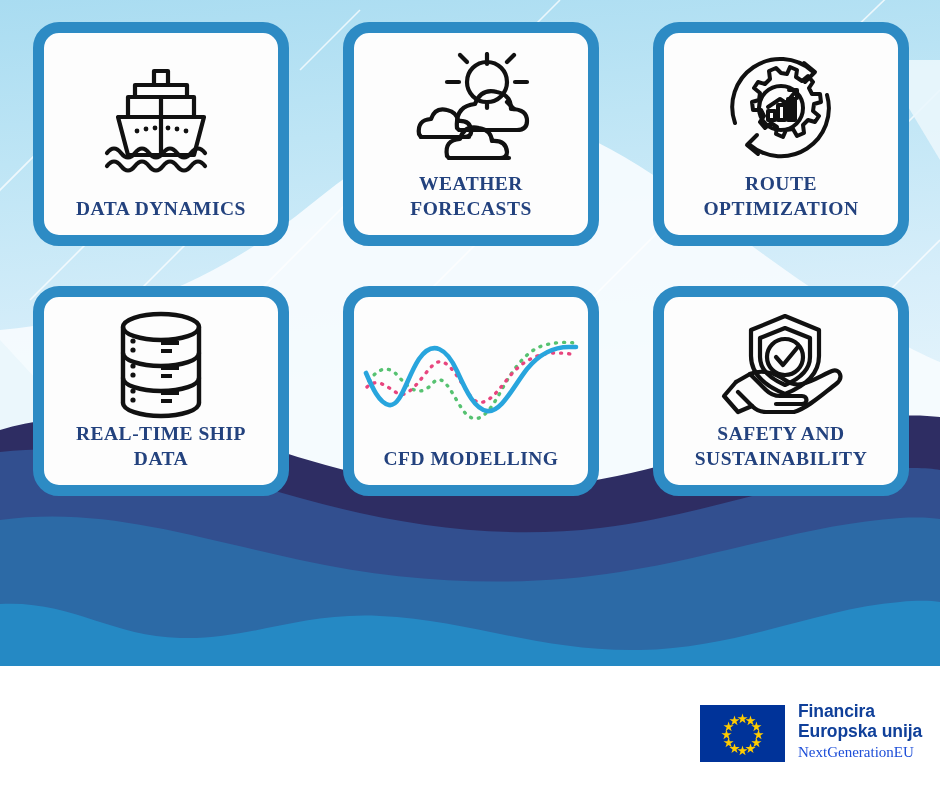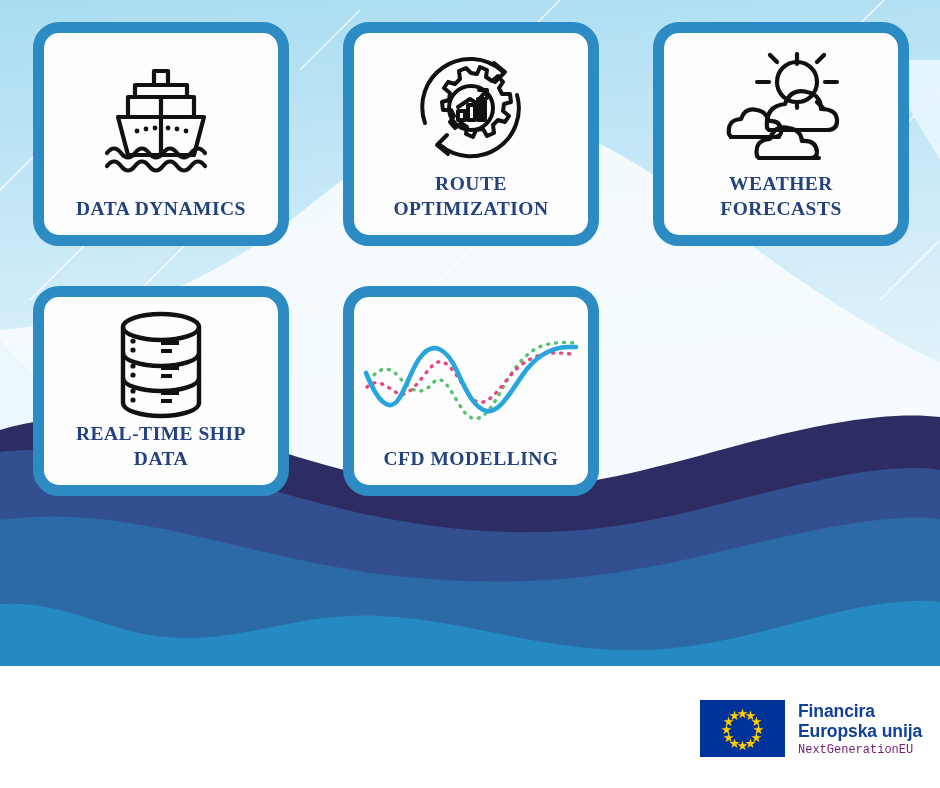--- a/index.html
+++ b/index.html
@@ -67,43 +67,43 @@
     padding-bottom: 8px;
     white-space: pre-line;
   }
   .card-label.two-line { font-size: 19.5px; }
 
   
   #eu-logo {
     position: absolute;
     left: 700px; top: 700px;
     display: flex;
-    align-items: center;
+    align-items: flex-end;
     gap: 13px;
   }
   #eu-flag {
     width: 85px; height: 57px;
     background: #003399;
     flex: 0 0 auto;
     position: relative;
   }
   #eu-text { padding-top: 1px; }
   .eu-line1, .eu-line2 {
     color: #10409a;
     font-weight: bold;
     font-size: 17.5px;
     line-height: 1.16;
     letter-spacing: -0.1px;
     font-family: "Liberation Sans", sans-serif;
   }
   .eu-line3 {
-    color: #701a75;
-    font-size: 12px;
+    color: #1d4ed8;
+    font-size: 15px;
     line-height: 1.35;
-    font-family: Liberation Mono, monospace;
+    font-family: Liberation Serif, serif;
   }
 </style>
 </head>
 <body>
 
 <div id="stage">
 
   <div id="bg-sky"></div>
 
   <svg id="bg-svg" viewBox="0 0 940 666" preserveAspectRatio="none">
@@ -169,43 +169,20 @@
 
           <path d="M10,88 q7,-9 14,0 t14,0 t14,0 t14,0 t14,0 t14,0 t14,0" fill="none"></path>
           <path d="M10,101 q7,-9 14,0 t14,0 t14,0 t14,0 t14,0 t14,0 t14,0" fill="none"></path>
         </svg>
       </div>
       <div class="card-label">DATA DYNAMICS</div>
     </div>
 
     <div class="card">
       <div class="card-icon">
-        <svg width="122" height="118" viewBox="0 0 122 118" fill="none" stroke="#111111" stroke-width="4" stroke-linecap="round" stroke-linejoin="round">
-
-          <path d="M15,74 A48,48 0 0 1 92,22"></path>
-          <path d="M107,46 A48,48 0 0 1 30,96"></path>
-          <path d="M84,14 L95,23 L85,33" fill="none"></path>
-          <path d="M38,105 L27,96 L37,86" fill="none"></path>
-
-          <path d="M61,24 l6,1 3,-7 7,3 -1,7 6,4 6,-5 5,6 -4,6 3,6 8,0 1,8 -7,2 -1,7 6,5 -4,6 -7,-2 -5,5 1,8 -7,3 -4,-7 -7,1 -3,7 -7,-3 1,-7 -6,-4 -6,5 -5,-6 4,-6 -3,-6 -8,0 -1,-8 7,-2 1,-7 -6,-5 4,-6 7,2 5,-5 -1,-8 7,-3 z"></path>
-          <circle cx="61" cy="59" r="22"></circle>
-
-          <rect x="48" y="62" width="7" height="9" fill="none"></rect>
-          <rect x="58" y="56" width="7" height="15" fill="none"></rect>
-          <rect x="68" y="50" width="7" height="21" fill="#111111" stroke="#111111"></rect>
-          <path d="M48,58 L60,50 L66,54 L76,42"></path>
-          <path d="M69,41 L77,41 L77,49"></path>
-        </svg>
-      </div>
-      <div class="card-label two-line">ROUTE
-OPTIMIZATION</div>
-    </div>
-
-    <div class="card">
-      <div class="card-icon">
         <svg width="140" height="112" viewBox="0 0 140 112" fill="none" stroke="#111111" stroke-width="4.2" stroke-linecap="round" stroke-linejoin="round">
 
           <circle cx="86" cy="30" r="20"></circle>
           <line x1="86" y1="2" x2="86" y2="12"></line>
           <line x1="86" y1="50" x2="86" y2="56"></line>
           <line x1="114" y1="30" x2="126" y2="30"></line>
           <line x1="58" y1="30" x2="46" y2="30"></line>
           <line x1="106" y1="10" x2="113" y2="3"></line>
           <line x1="66" y1="10" x2="59" y2="3"></line>
           <line x1="106" y1="50" x2="113" y2="57"></line>
@@ -213,20 +190,43 @@
           <path d="M56,76 q-2,-22 18,-24 q6,-16 22,-12 q14,3 14,17 q16,0 16,12 q0,9 -10,9 L58,78 Z"></path>
 
           <path d="M18,82 q-2,-14 12,-15 q4,-12 16,-9 q10,2 11,11 q12,-1 13,9 q1,7 -7,7 L20,85 Z"></path>
           <line x1="20" y1="85" x2="68" y2="85"></line>
 
           <path d="M46,104 q-3,-16 13,-17 q4,-14 19,-11 q12,2 13,13 q14,-1 15,11 q0,6 -7,6 L48,106 Z"></path>
           <line x1="48" y1="106" x2="108" y2="106"></line>
         </svg>
       </div>
       <div class="card-label">WEATHER FORECASTS</div>
+    </div>
+
+    <div class="card">
+      <div class="card-icon">
+        <svg width="122" height="118" viewBox="0 0 122 118" fill="none" stroke="#111111" stroke-width="4" stroke-linecap="round" stroke-linejoin="round">
+
+          <path d="M15,74 A48,48 0 0 1 92,22"></path>
+          <path d="M107,46 A48,48 0 0 1 30,96"></path>
+          <path d="M84,14 L95,23 L85,33" fill="none"></path>
+          <path d="M38,105 L27,96 L37,86" fill="none"></path>
+
+          <path d="M61,24 l6,1 3,-7 7,3 -1,7 6,4 6,-5 5,6 -4,6 3,6 8,0 1,8 -7,2 -1,7 6,5 -4,6 -7,-2 -5,5 1,8 -7,3 -4,-7 -7,1 -3,7 -7,-3 1,-7 -6,-4 -6,5 -5,-6 4,-6 -3,-6 -8,0 -1,-8 7,-2 1,-7 -6,-5 4,-6 7,2 5,-5 -1,-8 7,-3 z"></path>
+          <circle cx="61" cy="59" r="22"></circle>
+
+          <rect x="48" y="62" width="7" height="9" fill="none"></rect>
+          <rect x="58" y="56" width="7" height="15" fill="none"></rect>
+          <rect x="68" y="50" width="7" height="21" fill="#111111" stroke="#111111"></rect>
+          <path d="M48,58 L60,50 L66,54 L76,42"></path>
+          <path d="M69,41 L77,41 L77,49"></path>
+        </svg>
+      </div>
+      <div class="card-label two-line">ROUTE
+OPTIMIZATION</div>
     </div>
 
     <div class="card">
       <div class="card-icon">
         <svg width="104" height="112" viewBox="0 0 104 112" fill="none" stroke="#111111" stroke-width="4.4" stroke-linecap="round" stroke-linejoin="round">
           <ellipse cx="52" cy="18" rx="38" ry="13"></ellipse>
           <path d="M14,18 L14,94"></path>
           <path d="M90,18 L90,94"></path>
           <path d="M14,94 a38,13 0 0 0 76,0"></path>
           <path d="M14,44 a38,13 0 0 0 76,0"></path>
@@ -261,20 +261,40 @@
                    C84,27 96,56 108,72 C120,86 132,70 146,52
                    C160,35 176,28 192,28 C202,28 208,29 213,30"></path>
           <path fill="none" stroke="#28a5dd" stroke-width="4.6" d="M3,48 C9,62 16,78 26,80 C38,82 44,52 56,34
                    C70,14 84,24 94,46 C104,68 112,84 124,86
                    C138,88 150,62 164,44 C178,27 194,22 206,22 L213,22"></path>
         </svg>
       </div>
       <div class="card-label">CFD MODELLING</div>
     </div>
 
+    <div class="card">
+      <div class="card-icon">
+        <svg width="130" height="106" viewBox="0 0 130 106" fill="none" stroke="#111111" stroke-width="4.2" stroke-linecap="round" stroke-linejoin="round">
+
+          <path d="M69,4 L103,18 L103,44 C103,62 89,74 69,82 C49,74 35,62 35,44 L35,18 Z"></path>
+
+          <path d="M69,16 L94,26 L94,45 C94,58 83,67 69,73 C55,67 44,58 44,45 L44,26 Z"></path>
+
+          <circle cx="69" cy="45" r="18"></circle>
+          <path d="M60,45 L67,53 L81,36"></path>
+
+          <path d="M20,70 L34,62 L50,78 C54,82 58,84 64,84 L86,84 C92,84 92,92 86,92 L60,92"></path>
+          <path d="M34,62 C44,58 56,60 66,66 C72,70 78,74 86,72 C98,69 108,62 116,59 C124,56 128,66 120,72 C108,81 92,96 78,100 L50,100 C44,100 40,98 36,94 L22,80"></path>
+
+          <path d="M20,70 L8,84 L22,100 L36,94"></path>
+        </svg>
+      </div>
+      <div class="card-label two-line">SAFETY AND
+SUSTAINABILITY</div>
+    </div>
 
   </div>
 
   <div id="eu-logo">
     <div id="eu-flag">
       <svg width="85" height="57" viewBox="0 0 85 57">
         <rect x="0" y="0" width="85" height="57" fill="#003399"></rect>
         <g fill="#ffcc00">
 
           <polygon points="42.5,8.5 43.7,12.2 47.6,12.2 44.4,14.5 45.6,18.2 42.5,15.9 39.4,18.2 40.6,14.5 37.4,12.2 41.3,12.2"></polygon>

